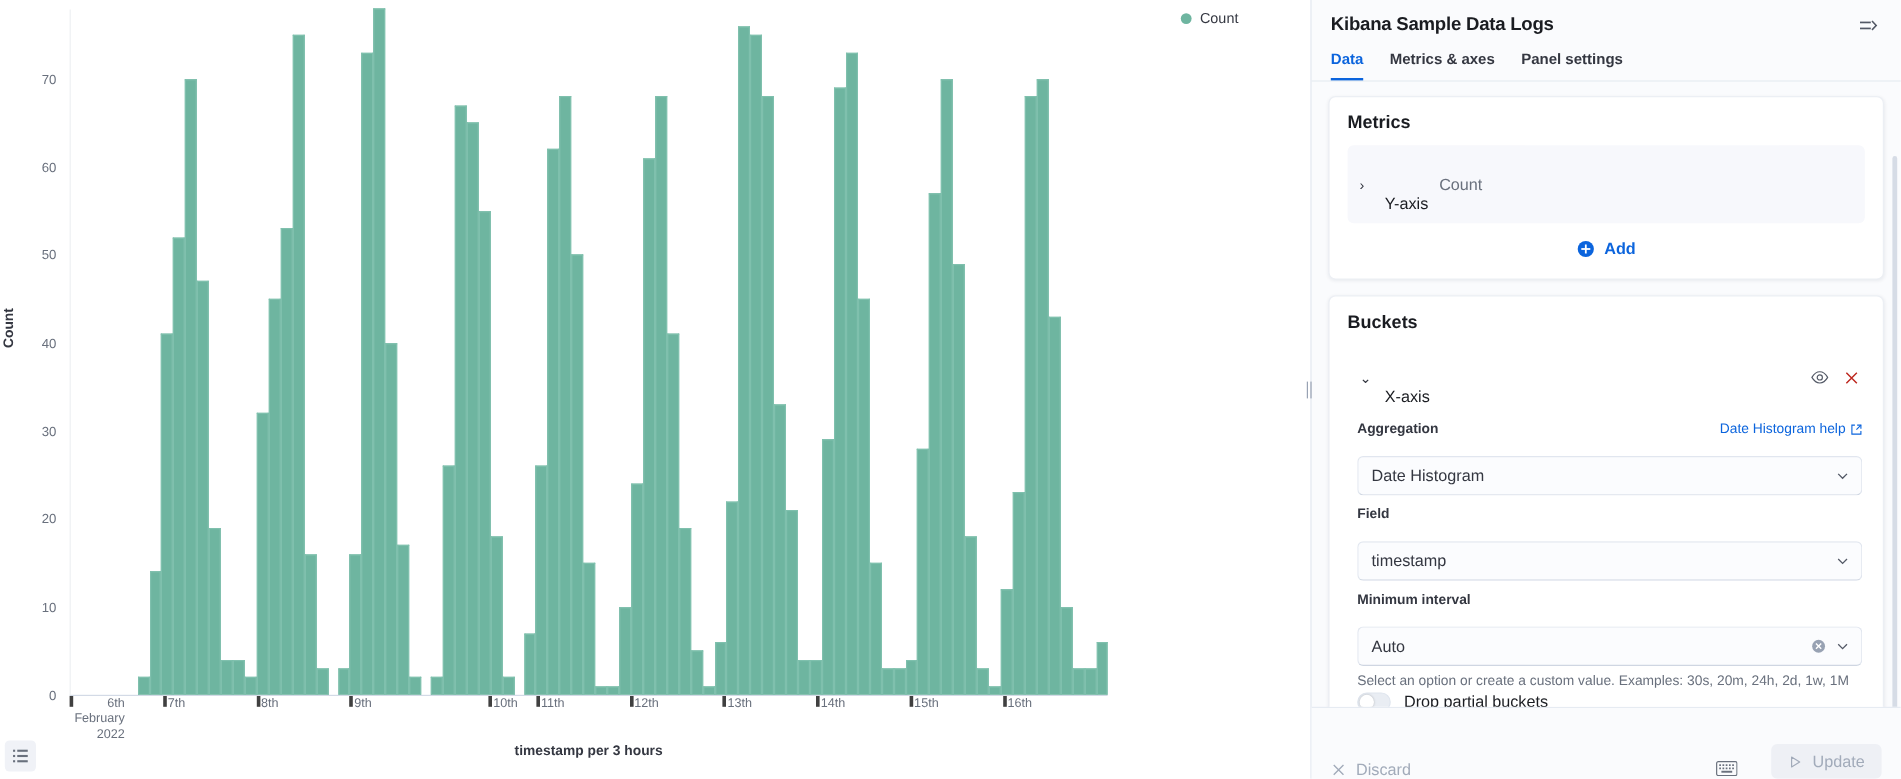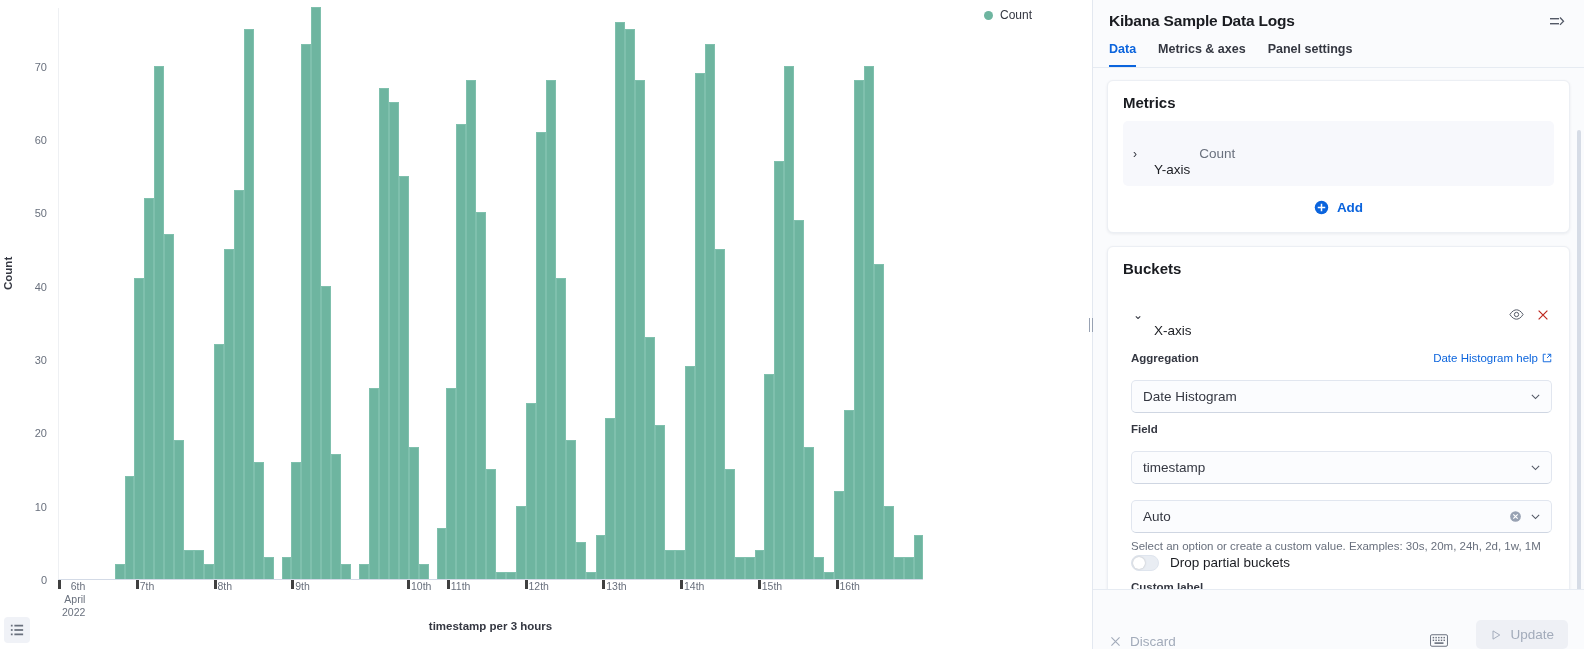--- a/index.html
+++ b/index.html
@@ -360,21 +360,21 @@
           <div class="bar" style="height: 513.333px;"></div>
           <div class="bar" style="height: 315.333px;"></div>
           <div class="bar" style="height: 73.3333px;"></div>
           <div class="bar" style="height: 22px;"></div>
           <div class="bar" style="height: 22px;"></div>
           <div class="bar" style="height: 44px;"></div>
         </div>
     </div>
 
     <div class="xticks" id="xticks">
-        <div class="xtick" style="left: 0px;"><span>6th</span><span>April</span><span>2022</span></div>
+        <div class="xtick" style="left: 0px;"><span>6th</span><span>February</span><span>2022</span></div>
         <div class="xtick" style="left: 77.7528px;"><span>7th</span></div>
         <div class="xtick" style="left: 155.506px;"><span>8th</span></div>
         <div class="xtick" style="left: 233.258px;"><span>9th</span></div>
         <div class="xtick" style="left: 311.011px; margin-left: 38px;"><span>10th</span></div>
         <div class="xtick" style="left: 388.764px;"><span>11th</span></div>
         <div class="xtick" style="left: 466.517px;"><span>12th</span></div>
         <div class="xtick" style="left: 544.27px;"><span>13th</span></div>
         <div class="xtick" style="left: 622.022px;"><span>14th</span></div>
         <div class="xtick" style="left: 699.775px;"><span>15th</span></div>
         <div class="xtick" style="left: 777.528px;"><span>16th</span></div>
@@ -485,20 +485,23 @@
           </div>
           <div class="select">
             <span class="val">timestamp</span>
             <svg width="13" height="13" viewBox="0 0 16 16">
               <path d="M3.5 6 L8 10.5 L12.5 6" fill="none" stroke="#535966" stroke-width="1.35"></path>
             </svg>
           </div>
         </div>
 
         <div class="field-block">
+          <div class="field-top">
+            <span class="field-label">Minimum interval</span>
+          </div>
           <div class="select">
             <span class="val">Auto</span>
             <svg width="13" height="13" viewBox="0 0 16 16" style="margin-right:7px">
               <circle cx="8" cy="8" r="6.6" fill="#98a2b3"></circle>
               <path d="M5.3 5.3 L10.7 10.7 M10.7 5.3 L5.3 10.7" stroke="#ffffff" stroke-width="1.5"></path>
             </svg>
             <svg width="13" height="13" viewBox="0 0 16 16">
               <path d="M3.5 6 L8 10.5 L12.5 6" fill="none" stroke="#535966" stroke-width="1.35"></path>
             </svg>
           </div>

